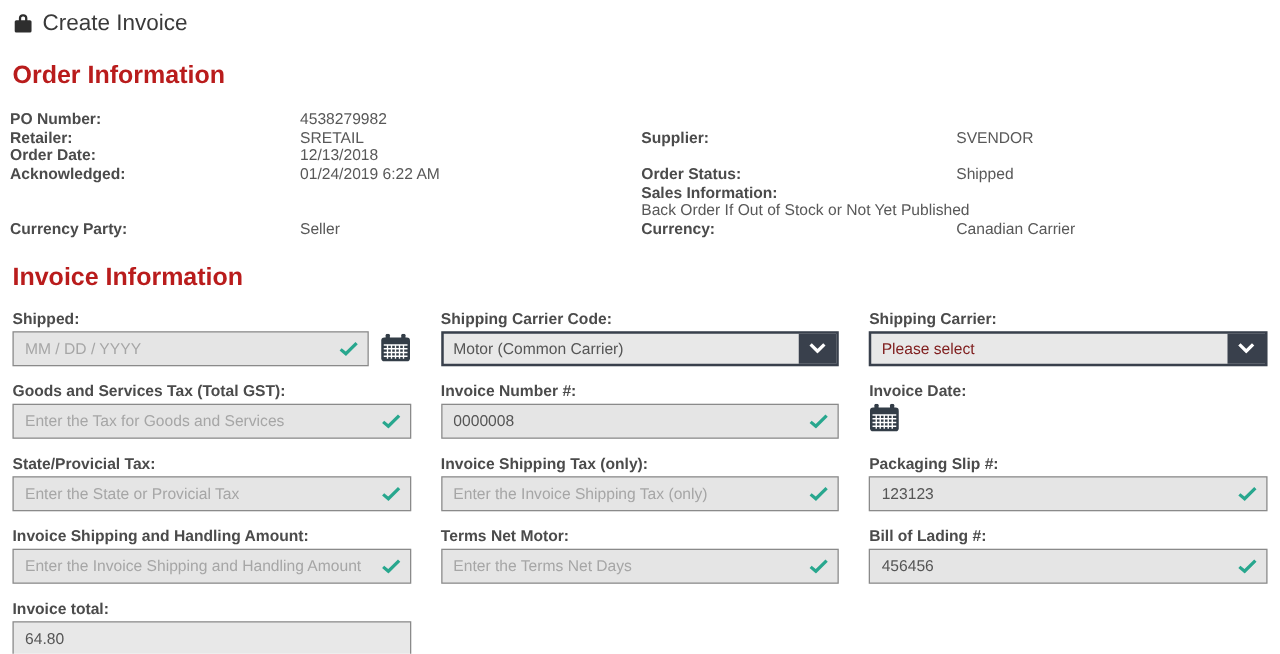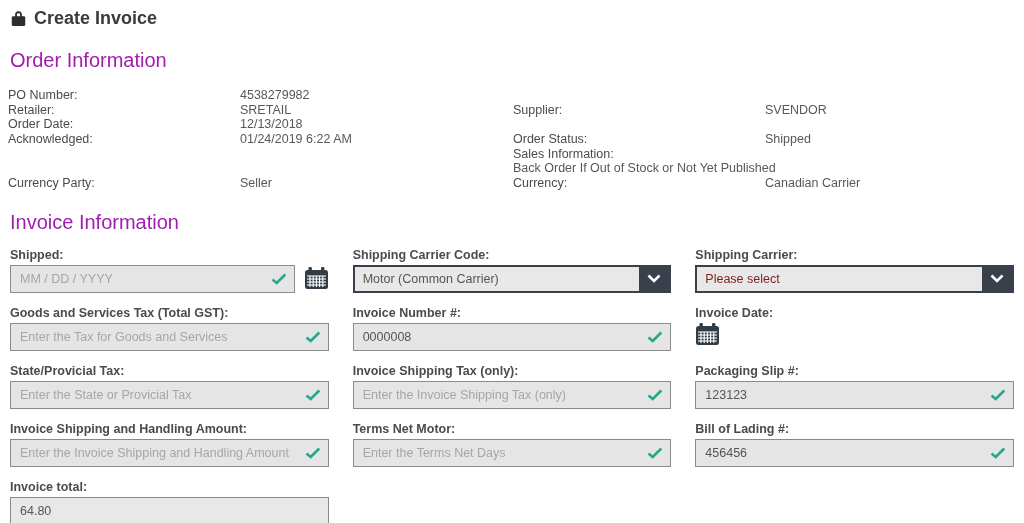--- a/index.html
+++ b/index.html
@@ -6,31 +6,31 @@
   html, body { background: #ffffff; }
   body {
     width: 1024px; height: 523px; overflow: hidden;
     font-family: "Liberation Sans", "DejaVu Sans", sans-serif;
     color: #555;
   }
   .page { padding: 6px 8px 0 8px; }
 
   
   .page-header { display: flex; align-items: center; gap: 7px; margin: 2px 0 0 2px; }
-  .page-title { font-size: 18px; font-weight: bold; color: #3a3a3a; }
+  .page-title { font-size: 18px; font-weight: normal; color: #3a3a3a; }
   .title-icon { display: inline-flex; align-items: center; }
 
   
-  .section-heading { font-size: 20px; font-weight: normal; color: #a21caf; margin: 20px 0 0 2px; }
+  .section-heading { font-size: 20px; font-weight: bold; color: #b91c1c; margin: 20px 0 0 2px; }
 
   
   .order-grid { display: grid; grid-template-columns: 505px 1fr; margin-top: 16px; }
   .oi-col { display: block; }
   .oi-row { line-height: 14.7px; min-height: 14.7px; font-size: 12.5px; white-space: nowrap; }
-  .oi-label { display: inline-block; font-weight: normal; color: #4b4b4b; }
+  .oi-label { display: inline-block; font-weight: bold; color: #4b4b4b; }
   .oi-col-left .oi-label { width: 232px; }
   .oi-col-right .oi-label { width: 252px; }
   .oi-value { color: #585858; }
 
   
   .form-grid {
     display: grid; grid-template-columns: repeat(3, 1fr);
     column-gap: 24px; row-gap: 13px;
     margin-top: 14px; padding: 0 2px;
   }

